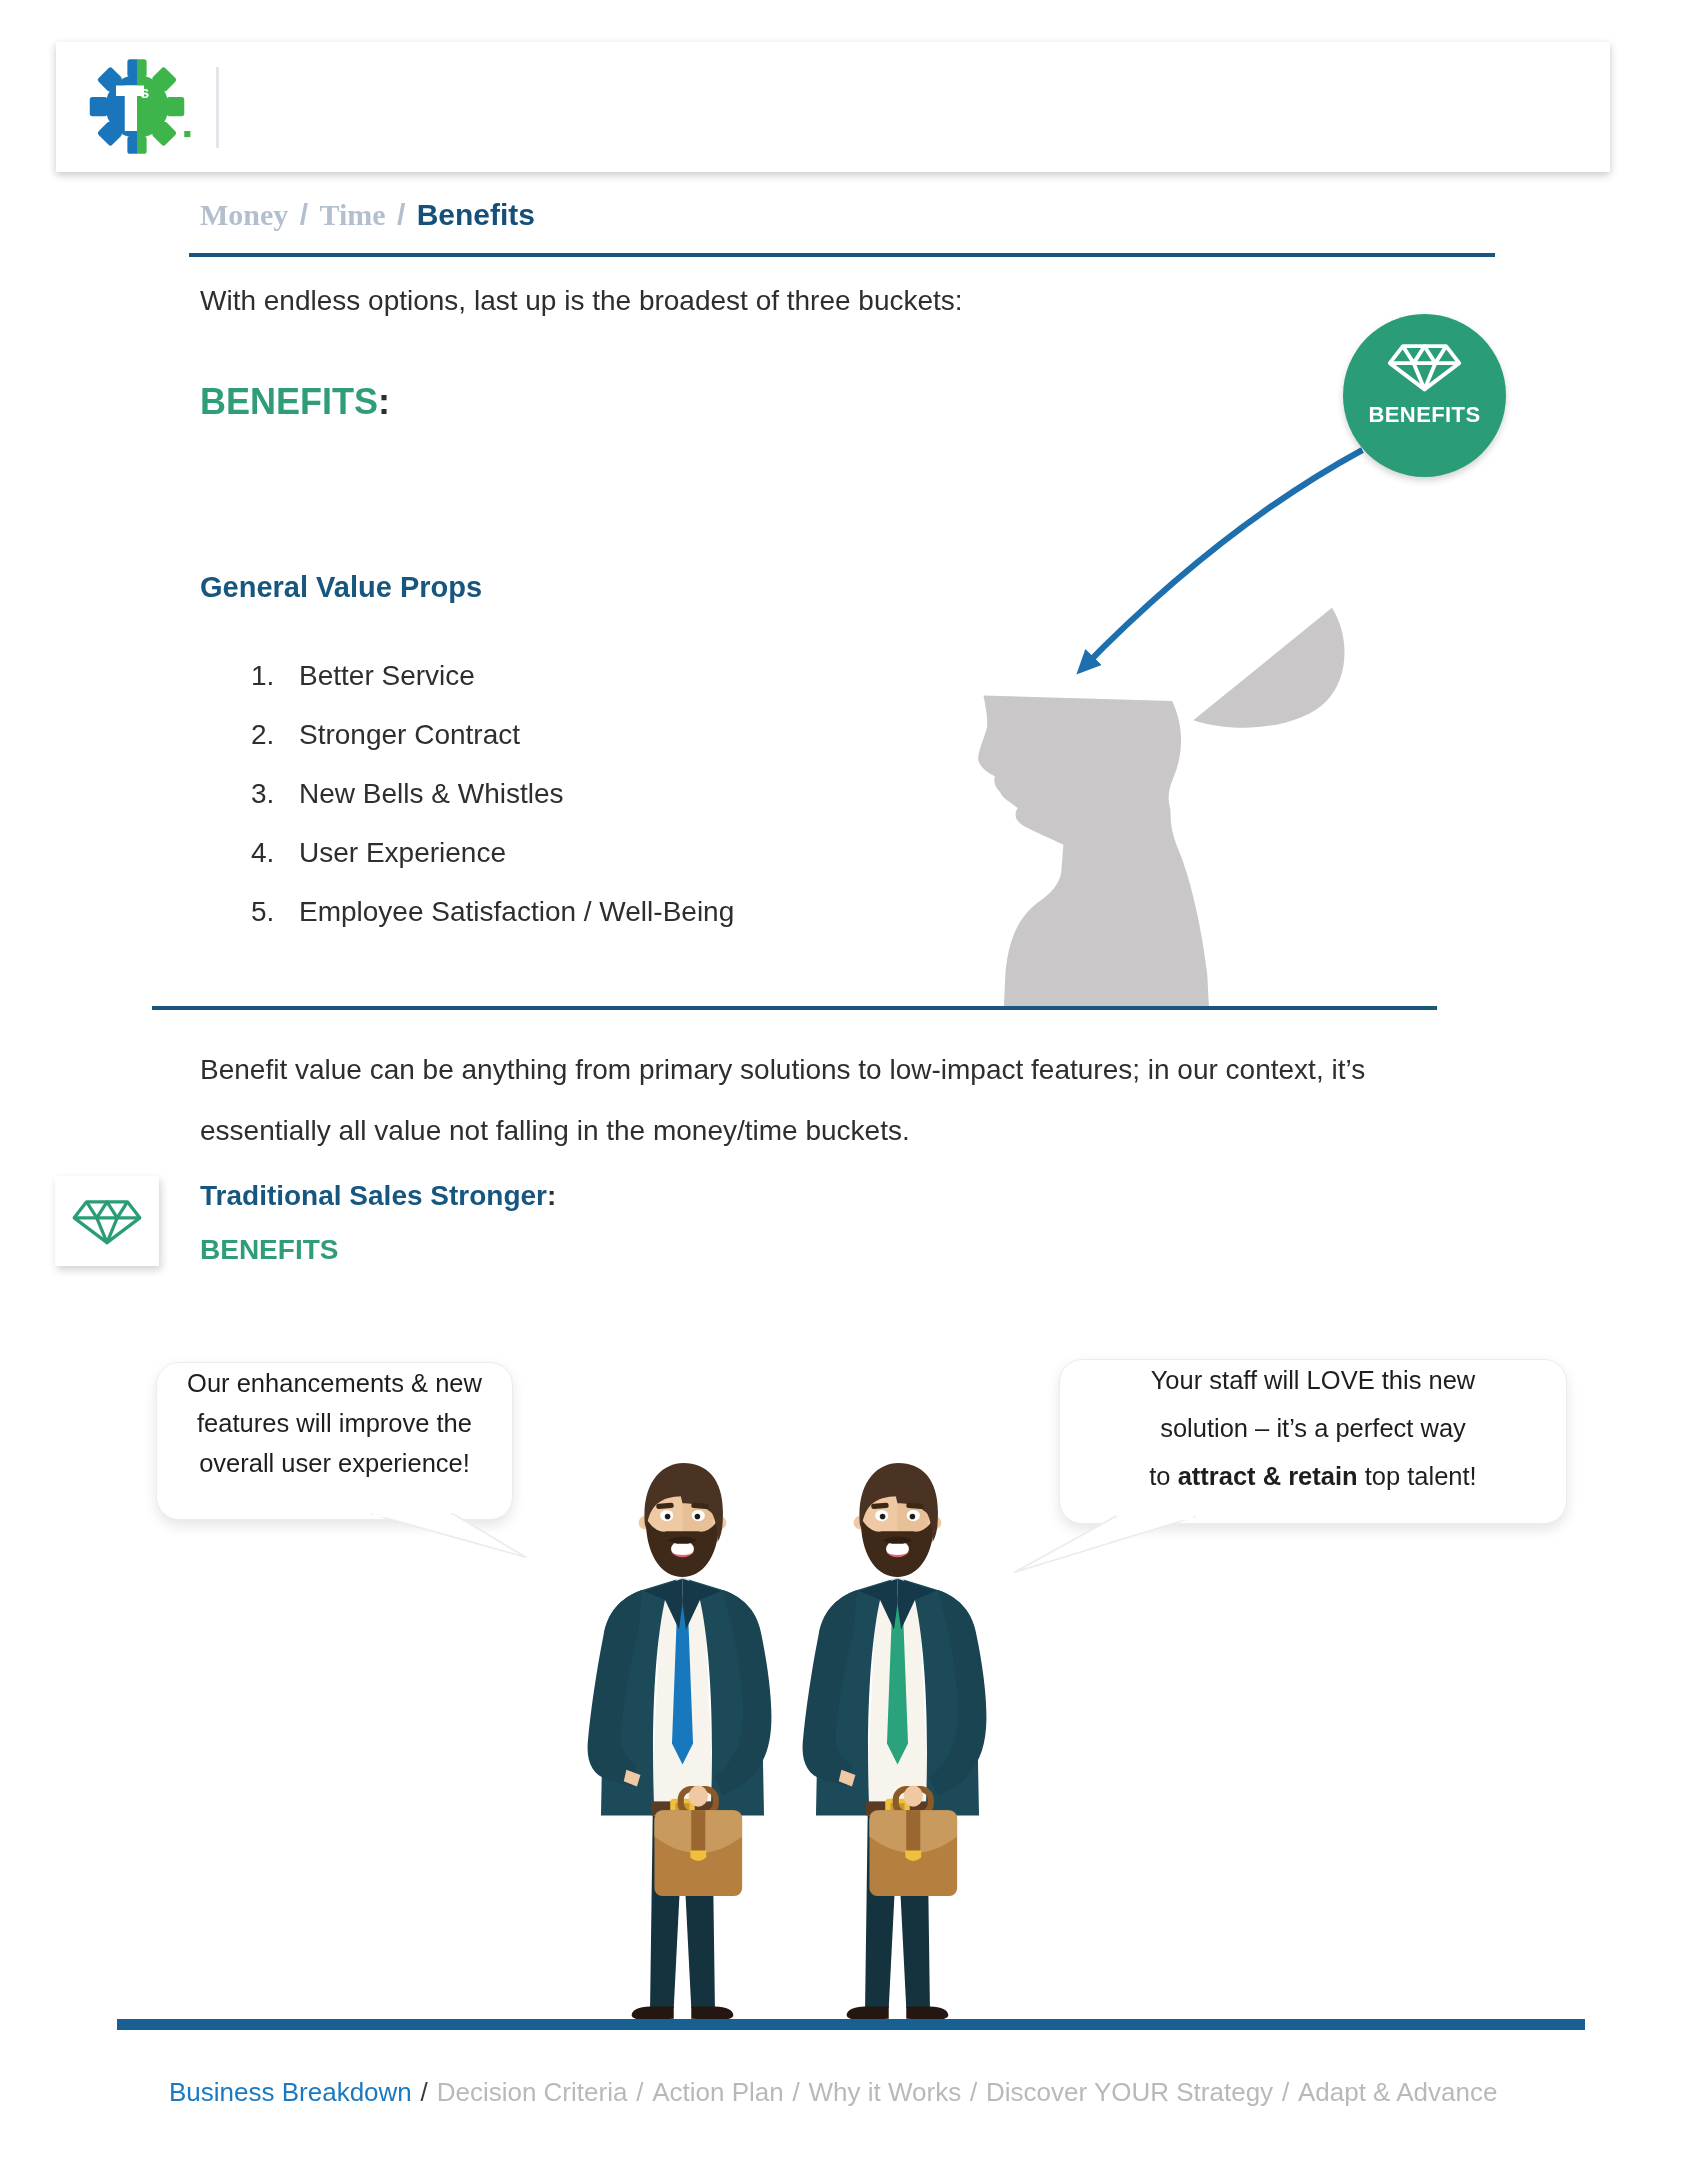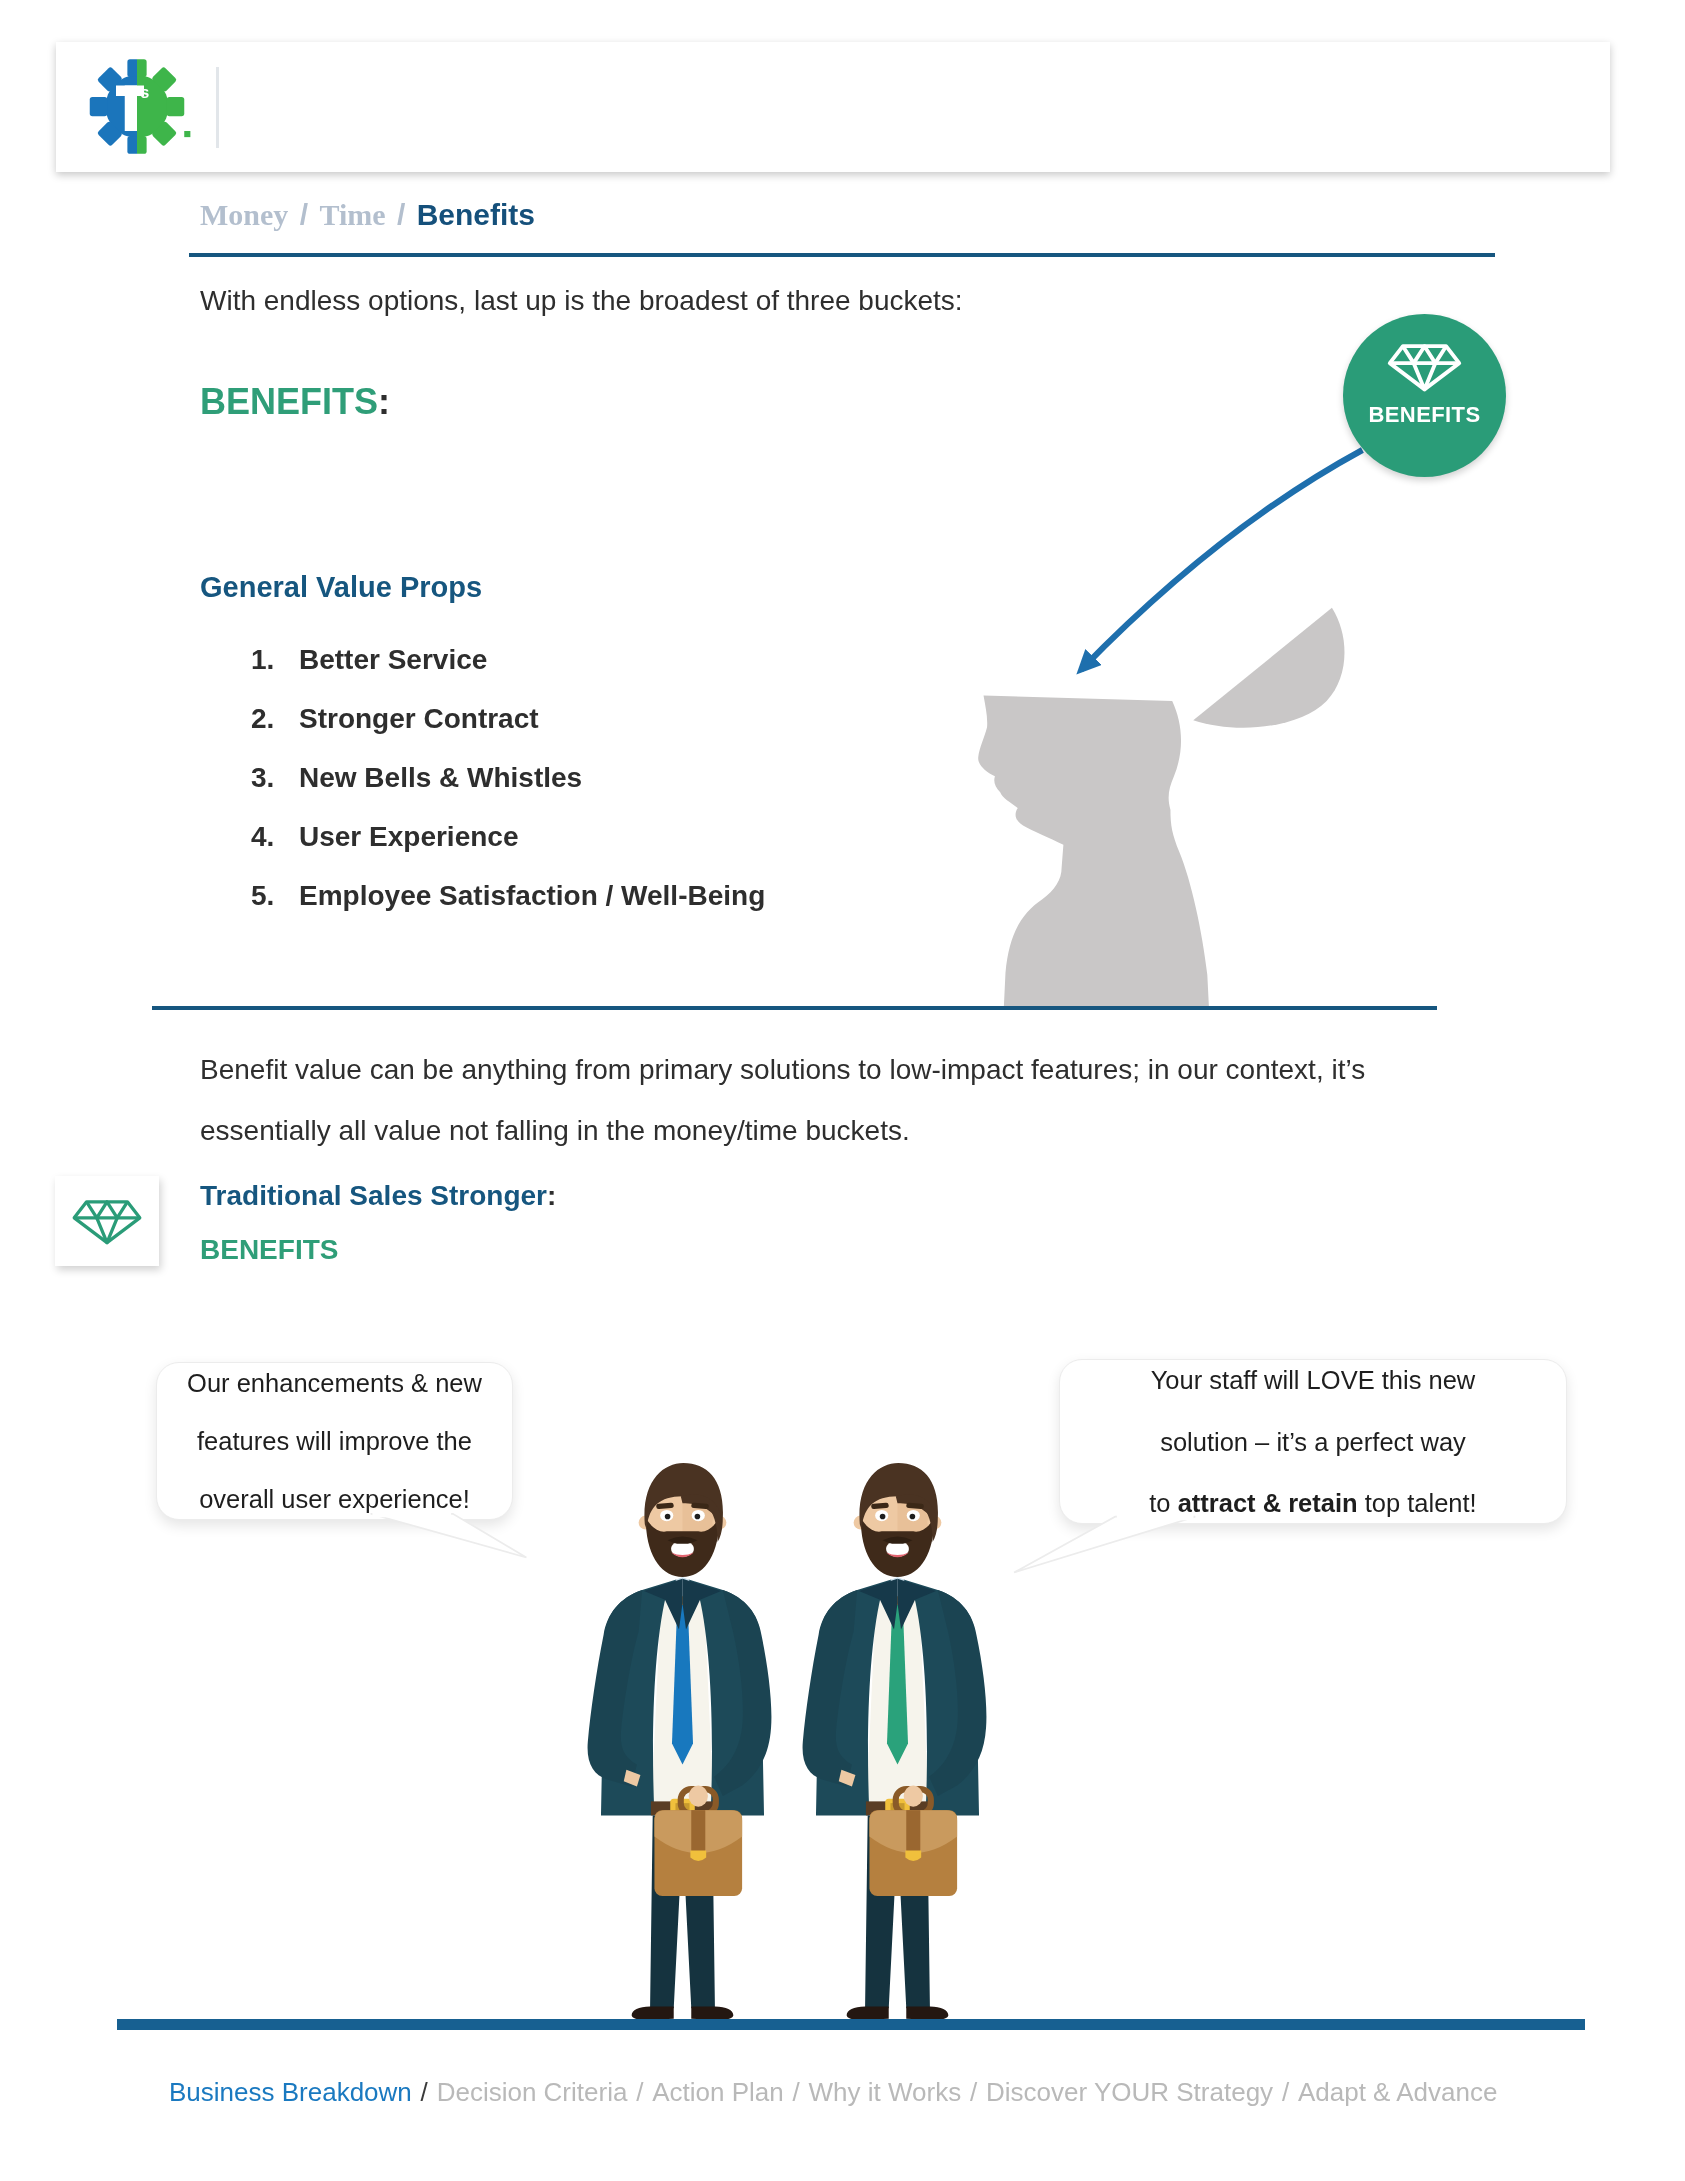--- a/index.html
+++ b/index.html
@@ -25,21 +25,21 @@
   .rule2{left:152px;top:1006px;width:1285px;height:4.4px;}
 
   
   .body-text{position:absolute;font-size:28px;color:#2e2e2e;line-height:60px;}
   .intro{left:200px;top:283px;white-space:nowrap;line-height:35px;}
   .benefits-h{position:absolute;left:200px;top:358px;font-size:36px;font-weight:bold;margin-top:23px;}
   .benefits-h .green{color:#2f9e78;}
   .benefits-h .dark{color:#2e2e2e;}
   .emphasize{left:200px;top:432px;width:948px;}
   .gvp-h{position:absolute;left:200px;top:571px;font-size:29px;font-weight:bold;color:#16567f;}
-  .gvp-list{position:absolute;left:251px;top:644px;font-size:28px;font-weight:bold;}
+  .gvp-list{position:absolute;left:251px;top:660px;font-size:28px;}
   .gvp-row{line-height:32px;margin-bottom:27px;}
   .gvp-num{display:inline-block;width:48px;}
   .p3{left:200px;top:1039px;width:1246px;line-height:61px;}
   .trad-h{position:absolute;left:200px;top:1180px;font-size:28px;font-weight:bold;}
   .trad-h .blue{color:#16567f;}
   .trad-h .dark{color:#2e2e2e;}
   .trad-benefits{position:absolute;left:200px;top:1234px;font-size:28px;font-weight:bold;color:#2f9e78;}
 
   
   .badge{position:absolute;left:1343px;top:314px;width:163px;height:163px;border-radius:50%;
@@ -50,21 +50,21 @@
   .arrow-svg{position:absolute;left:1018px;top:413px;}
   .head-svg{position:absolute;left:930px;top:562px;}
 
   
   .diamond-card{position:absolute;left:55px;top:1176px;width:104px;height:90px;background:#fff;
                 box-shadow:1.8px 3.5px 8px rgba(0,0,0,0.18);display:flex;align-items:center;justify-content:center;}
 
   
   .bubble{position:absolute;background:#fff;border:1.8px solid #ececec;border-radius:23px;
           box-shadow:0 5.3px 12.3px rgba(0,0,0,0.10);display:flex;flex-direction:column;
-          align-items:center;justify-content:space-between;font-size:25.5px;line-height:40px;color:#1e1e1e;}
+          align-items:center;justify-content:flex-start;font-size:25.5px;line-height:40px;color:#1e1e1e;}
   .bubble-left{left:156px;top:1362px;width:355px;height:156px;}
   .bubble-right{left:1059px;top:1359px;width:506px;height:163px;gap:8px;}
   .tail{position:absolute;}
   .tail-left{left:367px;top:1512px;}
   .tail-right{left:1008px;top:1515px;}
 
   
   .man{position:absolute;width:263px;height:579px;}
   .man-left{left:551px;top:1447px;}
   .man-right{left:766px;top:1447px;}

